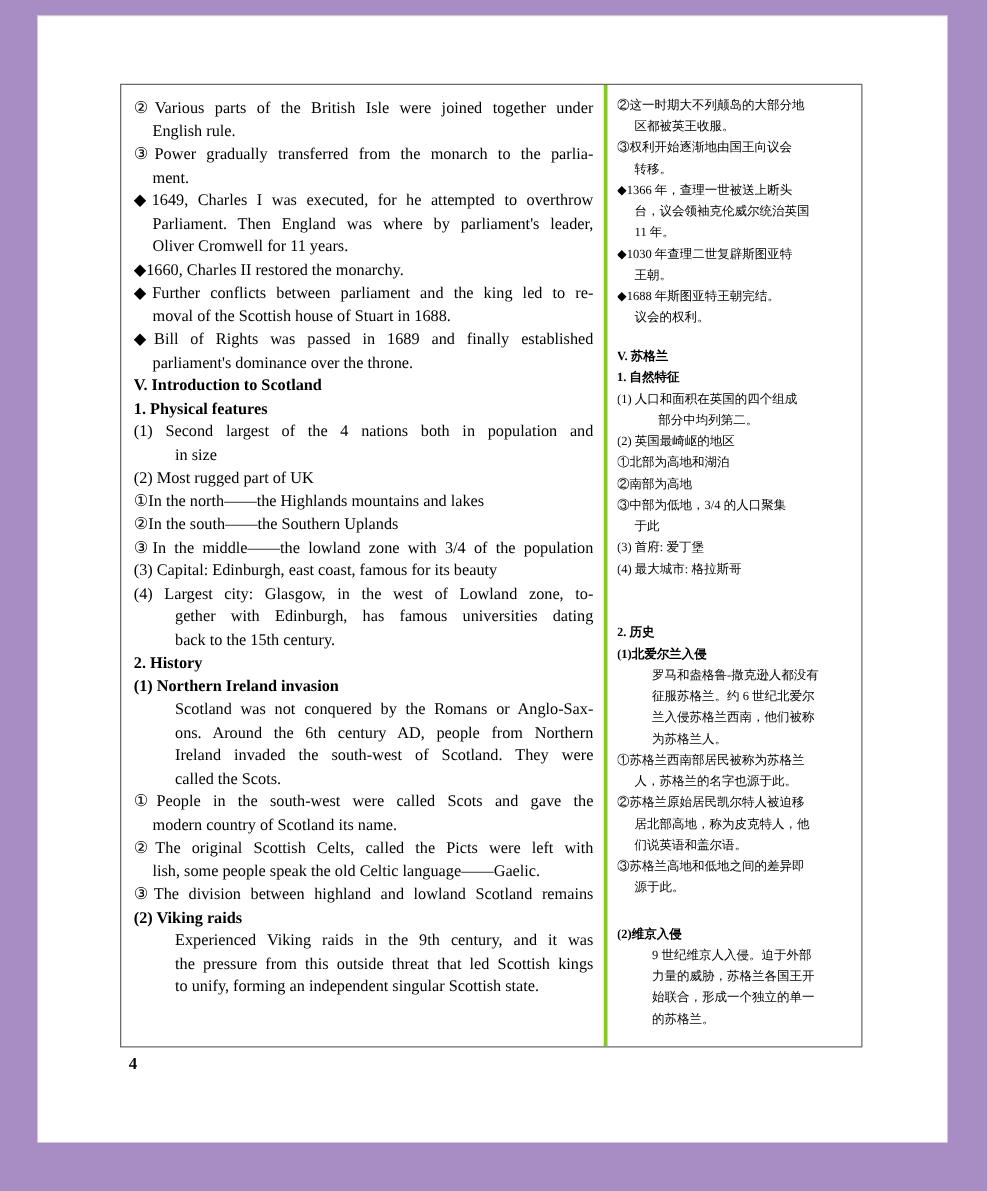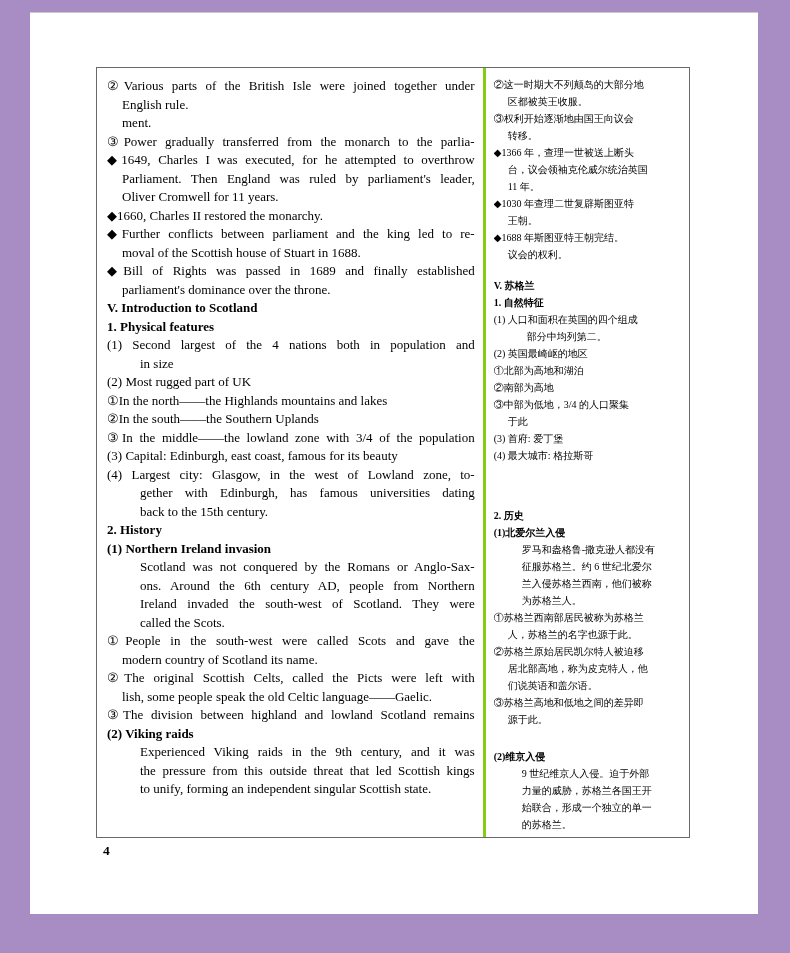--- a/index.html
+++ b/index.html
@@ -57,24 +57,24 @@
 </style>
 </head>
 <body>
 
 <div class="frame" style="background: rgb(168, 140, 196); color: #000000;">
   <div class="paper">
     <div class="content-box">
       <div class="col col-en">
           <div class="ln fill">②Various parts of the British Isle were joined together under</div>
           <div class="ln" style="padding-left: 15px;">English rule.</div>
+          <div class="ln fill">③Power gradually transferred from the monarch to the parlia-</div>
           <div class="ln" style="padding-left: 15px;">ment.</div>
-          <div class="ln fill">③Power gradually transferred from the monarch to the parlia-</div>
           <div class="ln fill">◆1649, Charles I was executed, for he attempted to overthrow</div>
-          <div class="ln fill" style="padding-left: 15px;">Parliament. Then England was ruled by parliament's leader,</div>
+          <div class="ln fill" style="padding-left: 15px;">Parliament. Then England was where by parliament's leader,</div>
           <div class="ln" style="padding-left: 15px;">Oliver Cromwell for 11 years.</div>
           <div class="ln">◆1660, Charles II restored the monarchy.</div>
           <div class="ln fill">◆Further conflicts between parliament and the king led to re-</div>
           <div class="ln" style="padding-left: 15px;">moval of the Scottish house of Stuart in 1688.</div>
           <div class="ln fill">◆Bill of Rights was passed in 1689 and finally established</div>
           <div class="ln" style="padding-left: 15px;">parliament's dominance over the throne.</div>
           <div class="ln bold">V. Introduction to Scotland</div>
           <div class="ln bold">1. Physical features</div>
           <div class="ln fill">(1) Second largest of the 4 nations both in population and</div>
           <div class="ln" style="padding-left: 33px;">in size</div>
@@ -118,21 +118,21 @@
           <div class="ln bold">1. 自然特征</div>
           <div class="ln">(1) 人口和面积在英国的四个组成</div>
           <div class="ln" style="padding-left: 33px;">部分中均列第二。</div>
           <div class="ln">(2) 英国最崎岖的地区</div>
           <div class="ln">①北部为高地和湖泊</div>
           <div class="ln">②南部为高地</div>
           <div class="ln">③中部为低地，3/4 的人口聚集</div>
           <div class="ln" style="padding-left: 14px;">于此</div>
           <div class="ln">(3) 首府: 爱丁堡</div>
           <div class="ln">(4) 最大城市: 格拉斯哥</div>
-          <div class="ln bold" style="margin-top: 43px;">2. 历史</div>
+          <div class="ln bold" style="margin-top: 34px;">2. 历史</div>
           <div class="ln bold">(1)北爱尔兰入侵</div>
           <div class="ln" style="padding-left: 28px;">罗马和盎格鲁-撒克逊人都没有</div>
           <div class="ln" style="padding-left: 28px;">征服苏格兰。约 6 世纪北爱尔</div>
           <div class="ln" style="padding-left: 28px;">兰入侵苏格兰西南，他们被称</div>
           <div class="ln" style="padding-left: 28px;">为苏格兰人。</div>
           <div class="ln">①苏格兰西南部居民被称为苏格兰</div>
           <div class="ln" style="padding-left: 14px;">人，苏格兰的名字也源于此。</div>
           <div class="ln">②苏格兰原始居民凯尔特人被迫移</div>
           <div class="ln" style="padding-left: 14px;">居北部高地，称为皮克特人，他</div>
           <div class="ln" style="padding-left: 14px;">们说英语和盖尔语。</div>

